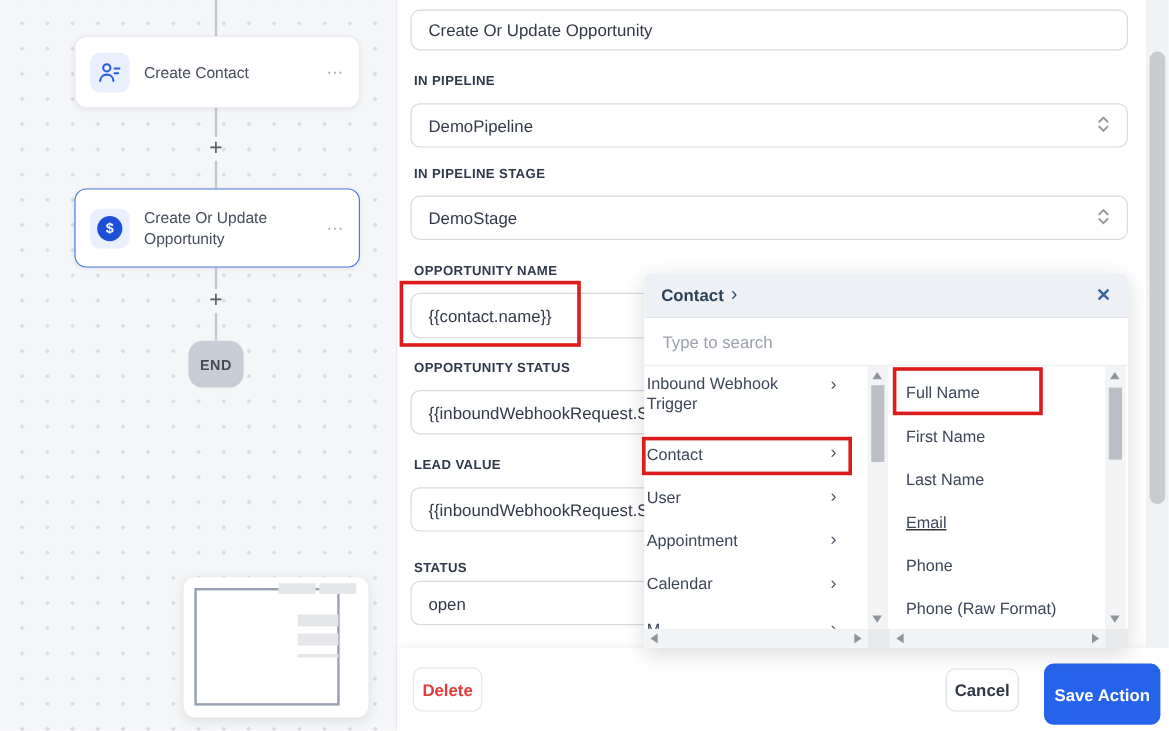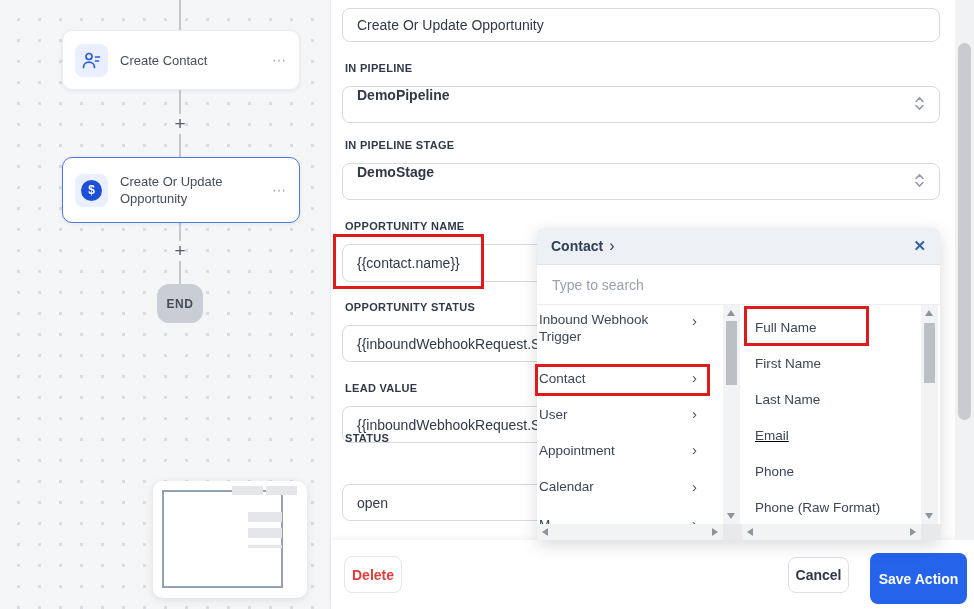--- a/index.html
+++ b/index.html
@@ -36,21 +36,21 @@
 
   
   .panel { position:absolute; left:330px; top:0; width:644px; height:609px; background:#fff;
     border-left:1px solid #e9ebef; }
   .fld-label { position:absolute; left:345px; font-size:11px; font-weight:bold;
     color:#2f3949; letter-spacing:.3px; }
   .txt-input, .sel { position:absolute; left:342px; width:598px; border:1px solid #d6dae1;
     border-radius:8px; background:#fff; font-size:14px; color:#313947;
     font-family:"Liberation Sans", sans-serif; }
   .txt-input { padding:0 14px; }
-  .sel { display:flex; padding:0 14px; cursor:pointer;font-weight:bold; }
+  .sel { display:flex; align-items:center; padding:0 14px; cursor:pointer; }
   .sel .sel-chev { position:absolute; right:14px; top:50%; transform:translateY(-50%); }
 
   
   .footer { position:absolute; left:331px; top:540px; width:643px; height:69px; background:#fff;
     box-shadow:0 -2px 6px rgba(15,23,42,.05); }
   .btn { position:absolute; border-radius:8px; font-size:14px; font-weight:600;
     display:flex; align-items:center; justify-content:center; cursor:pointer;
     font-family:"Liberation Sans", sans-serif; }
   .btn-delete { left:13px; top:16px; width:58px; height:37px; background:#fff;
     border:1px solid #e3e6ea; color:#e23b3b; }
@@ -182,21 +182,21 @@
 
   <div class="fld-label" style="top:220px;">OPPORTUNITY NAME</div>
   <input class="txt-input" style="top: 244px; height: 38px;" value="{{contact.name}}">
 
   <div class="fld-label" style="top:301px;">OPPORTUNITY STATUS</div>
   <input class="txt-input" style="top: 325px; height: 37px;" value="{{inboundWebhookRequest.S">
 
   <div class="fld-label" style="top:382px;">LEAD VALUE</div>
   <input class="txt-input" style="top: 406px; height: 37px;" value="{{inboundWebhookRequest.S">
 
-  <div class="fld-label" style="top:432px;">STATUS</div>
+  <div class="fld-label" style="top:468px;">STATUS</div>
   <input class="txt-input" style="top: 484px; height: 37px;" value="open">
 
   <div class="footer">
     <button class="btn btn-delete">Delete</button>
     <button class="btn btn-cancel">Cancel</button>
     <button class="btn btn-save">Save Action</button>
   </div>
 
   <div class="main-scroll">
     <div class="main-thumb"></div>

